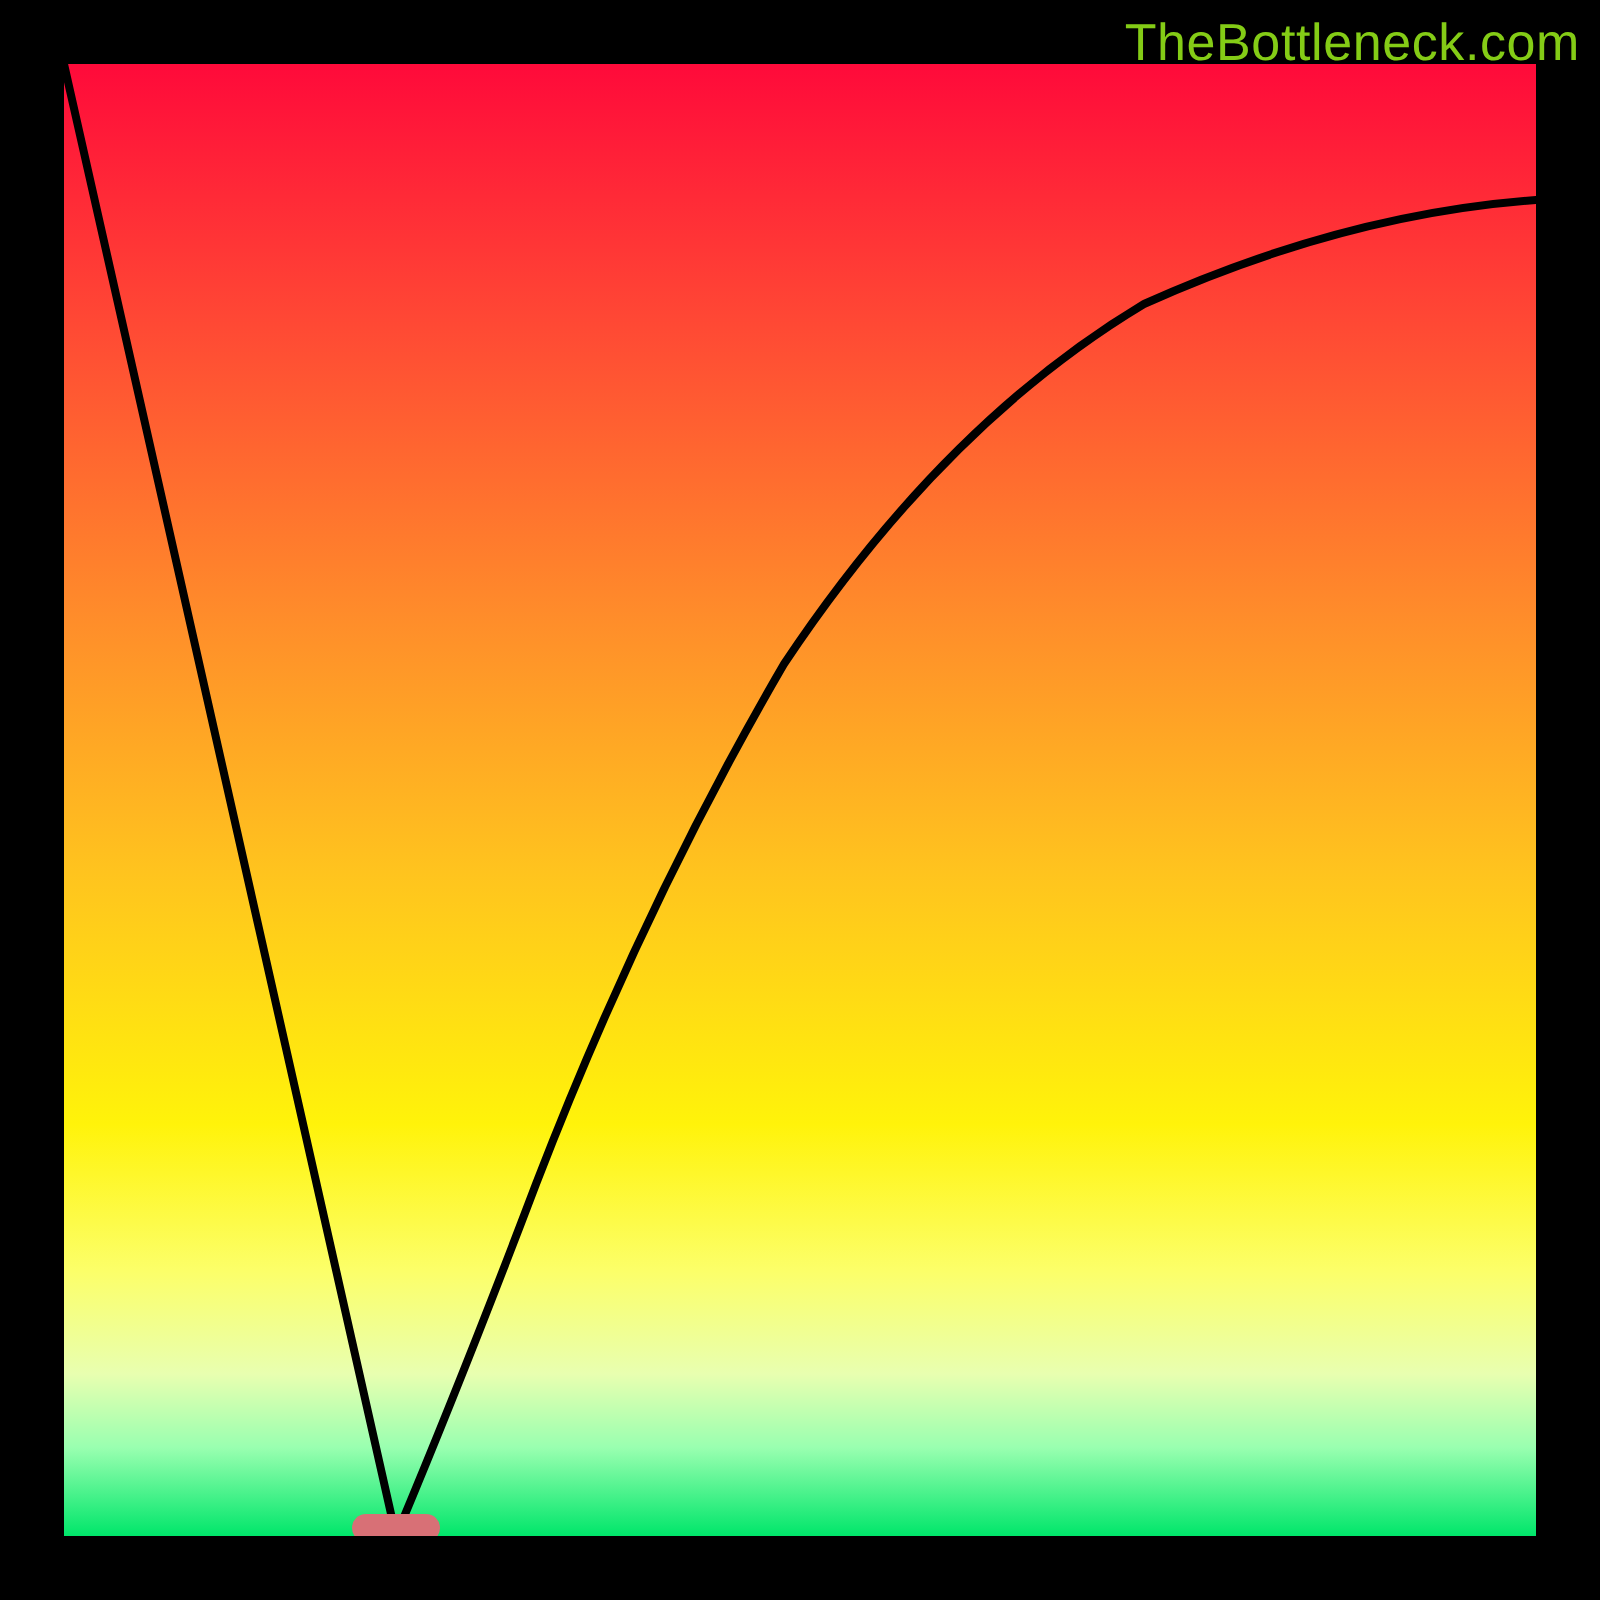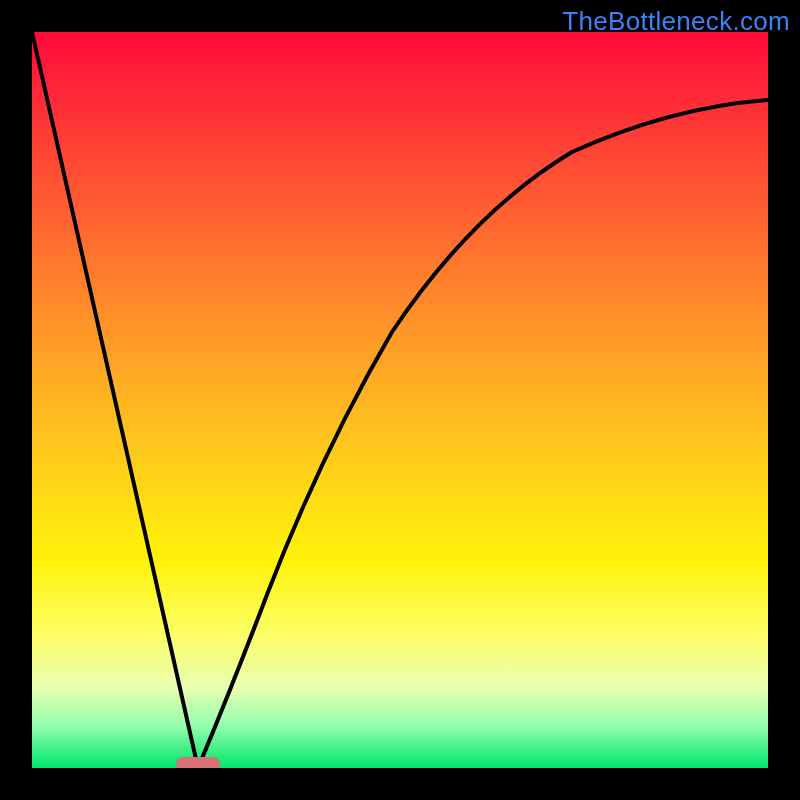--- a/index.html
+++ b/index.html
@@ -54,21 +54,21 @@
     height: 14px;
     border-radius: 10px;
     background: #d87076;
     bottom: -3px;
     transform: translateX(-50%);
   }
   .watermark {
     position: absolute;
     top: 6px;
     right: 10px;
-    color: #3b82f6;
+    color: #84cc16;
     font-size: 26px;
     letter-spacing: 0.3px;
     font-weight: 500;
     user-select: none;
   }
 </style>
 </head>
 <body>
 
 <div class="frame">

